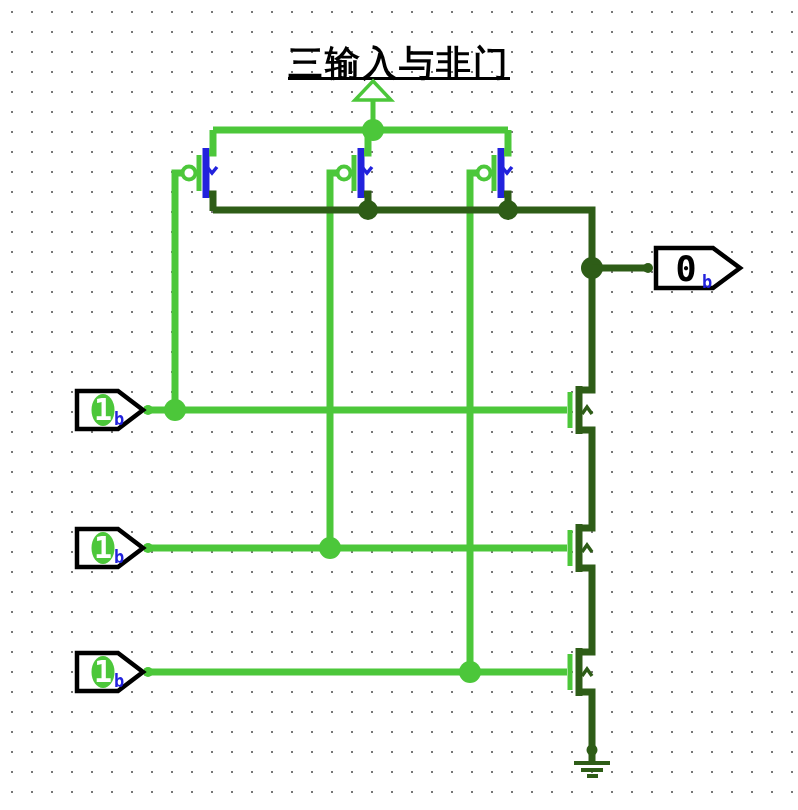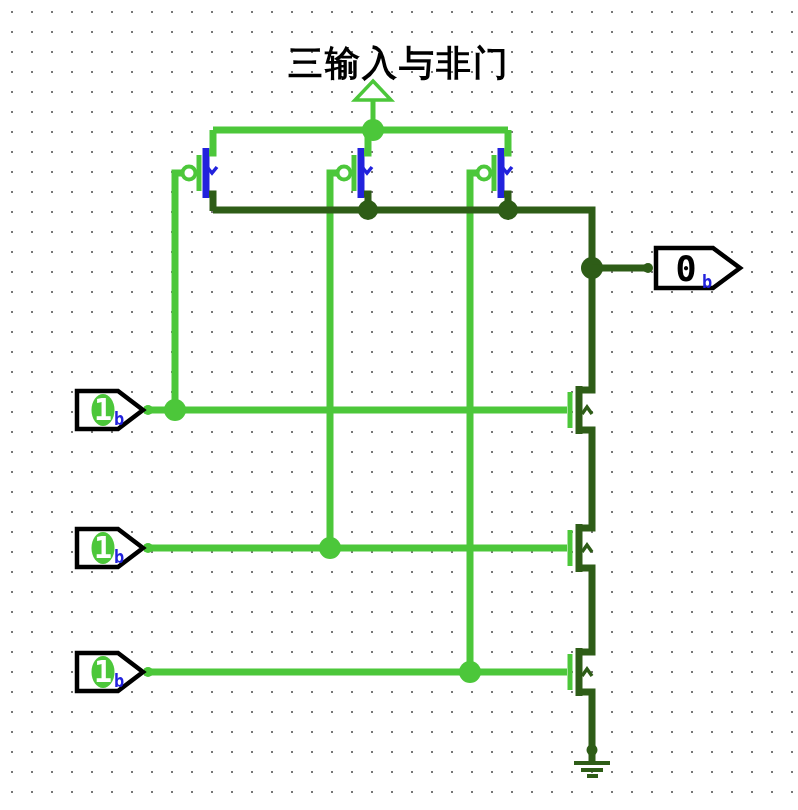--- a/index.html
+++ b/index.html
@@ -17,20 +17,21 @@
     background-image:radial-gradient(circle,var(--grid-dot) 1.1px,transparent 1.4px);
     background-size:20px 20px;
     background-position:2px 2px;
     font-family:"DejaVu Sans",sans-serif;
   }
   .stage{position:relative;width:798px;height:810px;}
   .title{
     position:absolute;left:0;top:40px;width:100%;
     text-align:center;font-size:35px;font-weight:bold;color:#000;
     letter-spacing:2px;
+    text-decoration:underline;
   }
   svg{position:absolute;left:0;top:0;}
   .wh{stroke:var(--signal-high);fill:none;stroke-width:7;}
   .wl{stroke:var(--signal-low);fill:none;stroke-width:7;}
   .barh{stroke:var(--signal-high);fill:none;stroke-width:5;}
   .chanb{stroke:var(--gate-blue);fill:none;stroke-width:7;}
   .chanl{stroke:var(--signal-low);fill:none;stroke-width:7;}
   .stem{stroke:var(--signal-high);fill:none;stroke-width:5;}
   .tri{stroke:var(--signal-high);fill:var(--background);stroke-width:3.5;}
   .bub{stroke:var(--signal-high);fill:var(--background);stroke-width:4;}

